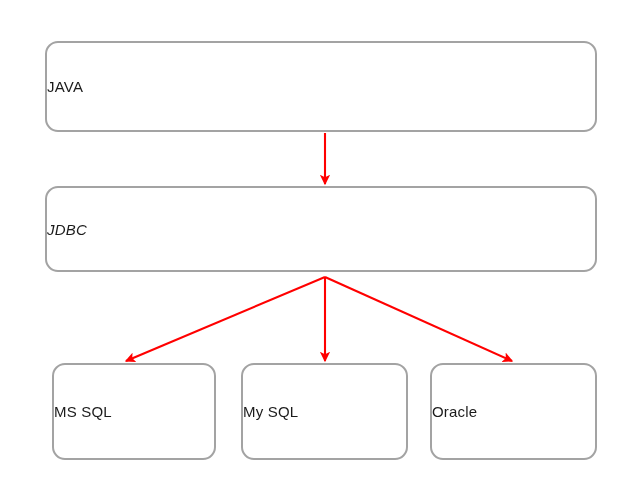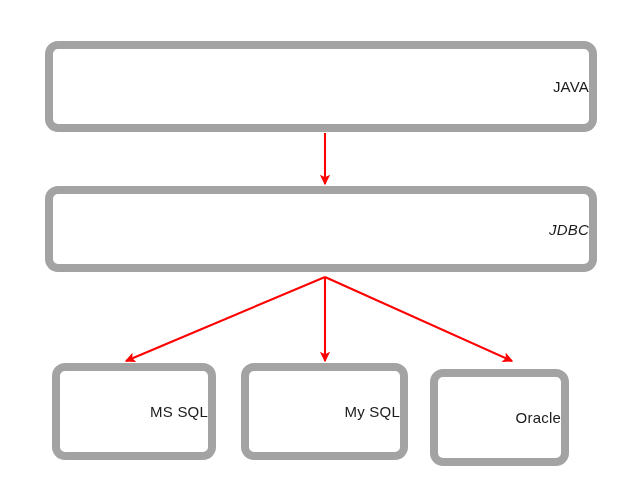--- a/index.html
+++ b/index.html
@@ -20,39 +20,39 @@
     left: 0;
     top: 0;
     width: 640px;
     height: 483px;
     pointer-events: none;
   }
   .node {
     position: absolute;
     box-sizing: border-box;
     background: #ffffff;
-    border: 8px solid #a3a3a3;
+    border: 2px solid #a3a3a3;
     border-radius: 13px;
     display: flex;
     align-items: center;
-    justify-content: flex-end;
+    justify-content: flex-start;
     z-index: 2;
   }
   .node-label {
     font-size: 15px;
     line-height: 1;
     color: #1b1b1b;
     letter-spacing: 0.2px;
     white-space: nowrap;
   }
   #node-java  { left: 45px;  top: 41px;  width: 552px; height: 91px; }
   #node-jdbc  { left: 45px;  top: 186px; width: 552px; height: 86px; font-style: italic; }
   #node-mssql { left: 52px;  top: 363px; width: 164px; height: 97px; }
   #node-mysql { left: 241px; top: 363px; width: 167px; height: 97px; }
-  #node-oracle{ left: 430px; top: 363px; width: 139px; height: 97px; margin-top: 6px; }
+  #node-oracle{ left: 430px; top: 363px; width: 167px; height: 97px; }
 </style>
 </head>
 <body>
 
 <div id="canvas">
 
   <svg id="edge-layer" viewBox="0 0 640 483" width="640" height="483" xmlns="http://www.w3.org/2000/svg">
     <defs>
       <marker id="arrowhead" markerWidth="5.2" markerHeight="5.2" refX="4.4" refY="2.6" orient="auto" markerUnits="strokeWidth">
         <path d="M0,0.15 L5.0,2.6 L0,5.05 L1.15,2.6 Z" fill="#ff0000"></path>

